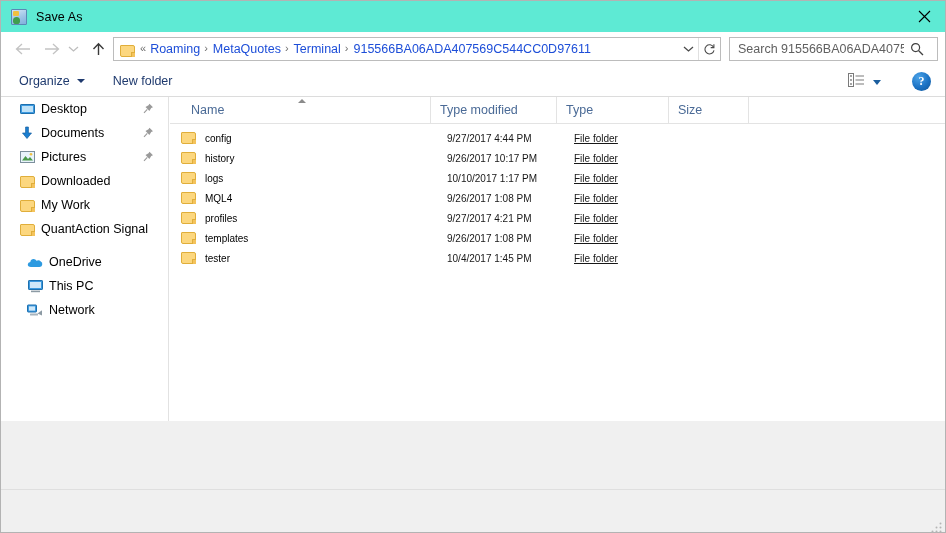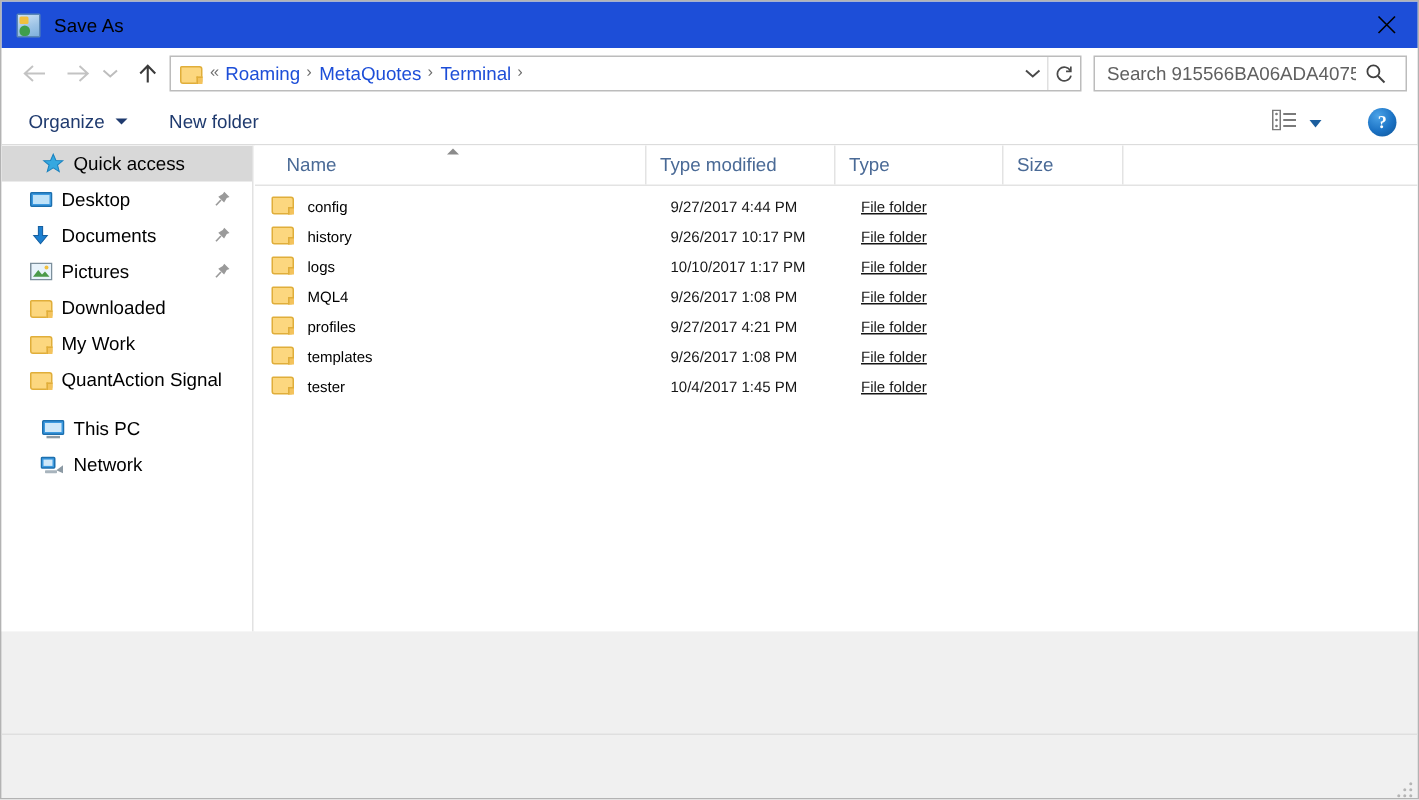--- a/index.html
+++ b/index.html
@@ -15,21 +15,21 @@
     width: 946px; height: 533px;
     background: #f0f0f0;
     border: 1px solid #b3b3b3;
     overflow: hidden;
   }
 
   
   #titlebar {
     position: absolute; left: 0; top: 0;
     width: 946px; height: 31px;
-    background: #1d4ed8;
+    background: #5eead4;
     display: flex; align-items: center;
   }
   #app-icon {
     width: 16px; height: 16px;
     margin-left: 10px; margin-right: 9px;
     position: relative;
     background: linear-gradient(160deg,#cfe3f5 0%, #9ec4e6 55%, #7fb0dc 100%);
     border: 1px solid #5b87b5;
     border-radius: 1px;
   }
@@ -300,20 +300,21 @@
       <span class="folder"><span class="f-body"></span><span class="f-tab"></span></span>
     </span>
     <div id="crumbs">
       <span class="crumb-sep dbl">«</span>
       <span class="crumb">Roaming</span>
       <span class="crumb-sep">›</span>
       <span class="crumb">MetaQuotes</span>
       <span class="crumb-sep">›</span>
       <span class="crumb">Terminal</span>
       <span class="crumb-sep">›</span>
+      <span class="crumb">915566BA06ADA407569C544CC0D97611</span>
     </div>
     <div id="addr-dropdown">
       <svg width="11" height="8" viewBox="0 0 11 8">
           <path d="M1 2 L5.5 6 L10 2" stroke="#4a4a4a" stroke-width="1.3" fill="none"></path>
         </svg>
     </div>
     <div id="addr-refresh">
       <svg width="13" height="13" viewBox="0 0 13 13">
         <path d="M10.6 4.2 A4.6 4.6 0 1 0 11 7.4" stroke="#4a4a4a" stroke-width="1.1" fill="none"></path>
         <path d="M10.9 1.3 L10.9 4.6 L7.7 4.6" stroke="#4a4a4a" stroke-width="1.1" fill="none"></path>
@@ -353,28 +354,20 @@
     </div>
     <div id="help-button">
       <span>?</span>
     </div>
   </div>
 
   <div id="body">
 
     <div id="sidebar">
 
-      <div class="nav-item selected" style="padding-left:26px">
-        <span class="ico">
-          <svg width="15" height="14" viewBox="0 0 15 14">
-              <path d="M7.5 0.8 L9.3 5 L13.8 5.2 L10.3 8 L11.5 12.4 L7.5 9.9 L3.5 12.4 L4.7 8 L1.2 5.2 L5.7 5 Z" fill="#35a8e0" stroke="#1a83c0" stroke-width="0.7"></path>
-            </svg>
-        </span>
-        <span>Quick access</span>
-      </div>
 
       <div class="nav-item l2">
         <span class="ico">
           <svg width="15" height="13" viewBox="0 0 15 13">
               <rect x="0.5" y="1.5" width="14" height="9" rx="0.6" fill="#3d9ae0" stroke="#1c6fae" stroke-width="1"></rect>
               <rect x="2" y="3" width="11" height="6" fill="#bfe2f8"></rect>
             </svg>
         </span>
         <span>Desktop</span>
         <span class="pin">
@@ -443,20 +436,28 @@
           <span class="folder">
               <span class="f-body"></span>
               <span class="f-tab"></span>
             </span>
         </span>
         <span>QuantAction Signal</span>
       </div>
 
       <div class="nav-gap"></div>
 
+      <div class="nav-item l1">
+        <span class="ico">
+          <svg width="16" height="11" viewBox="0 0 16 11">
+              <path d="M4 10 Q0.6 10 0.8 7.3 Q1 5 3.3 4.9 Q3.9 2 6.7 2.1 Q8.6 2.1 9.5 3.7 Q12.2 2.6 13.8 4.6 Q15.8 5.4 15.2 8 Q14.7 10 12.4 10 Z" fill="#2d9ae0"></path>
+            </svg>
+        </span>
+        <span>OneDrive</span>
+      </div>
 
       <div class="nav-item l1">
         <span class="ico">
           <svg width="15" height="13" viewBox="0 0 15 13">
               <rect x="0.5" y="0.5" width="14" height="9" rx="0.6" fill="#3d9ae0" stroke="#1c6fae" stroke-width="1"></rect>
               <rect x="2" y="2" width="11" height="6" fill="#cfe8f9"></rect>
               <rect x="3" y="10.6" width="9" height="1.6" fill="#8c9aa4"></rect>
             </svg>
         </span>
         <span>This PC</span>

